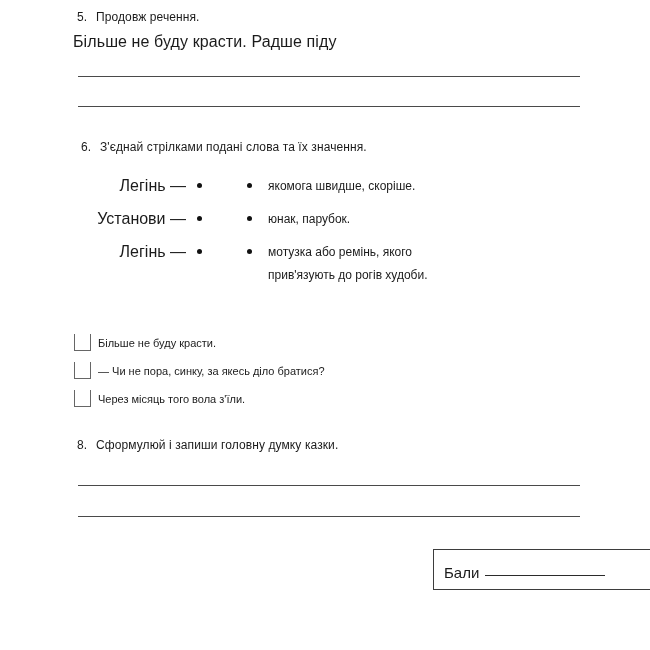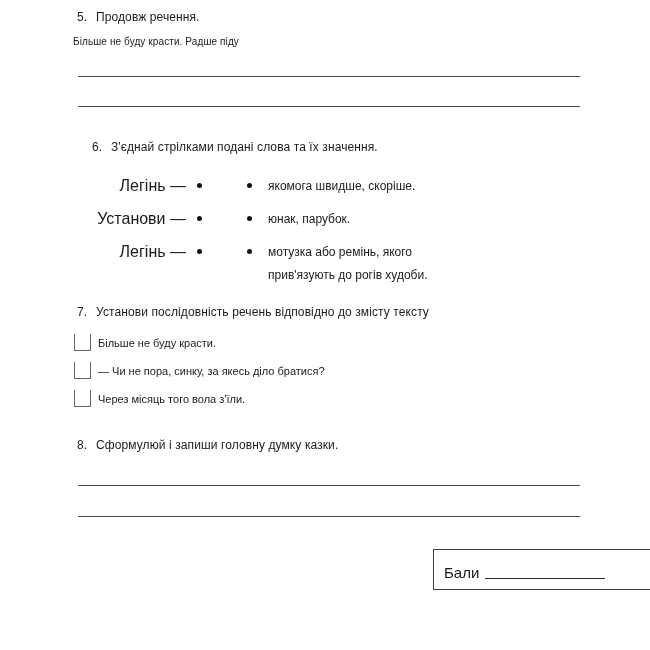--- a/index.html
+++ b/index.html
@@ -32,21 +32,21 @@
     white-space: nowrap;
     letter-spacing: 0.1px;
   }
   .ex-heading .num {
     display: inline-block;
     min-width: 19px;
   }
 
   .body-line {
     position: absolute;
-    font-size: 10px;
+    font-size: 16px;
     line-height: 21px;
     white-space: nowrap;
     letter-spacing: 0.1px;
   }
 
   
   .rule {
     position: absolute;
     height: 0;
     border-top: 1.6px solid #4a4a4a;
@@ -110,21 +110,21 @@
     position: absolute;
     box-sizing: border-box;
     border: 1.4px solid #3d3d3d;
     background: #ffffff;
   }
   .score-inner {
     position: absolute;
     left: 10px;
     bottom: 7px;
     display: flex;
-    align-items: center;
+    align-items: flex-start;
     white-space: nowrap;
   }
   .score-label {
     font-size: 15px;
     line-height: 18px;
   }
   .score-rule {
     display: inline-block;
     width: 120px;
     margin-left: 6px;
@@ -139,21 +139,21 @@
 
   <div class="ex-heading" style="left:77px; top:7px;">
     <span class="num">5.</span><span>Продовж речення.</span>
   </div>
 
   <div class="body-line" style="left:73px; top:31px;">Більше не буду красти. Радше піду</div>
 
   <div class="rule" style="left:78px; top:76px; width:502px;"></div>
   <div class="rule" style="left:78px; top:106px; width:502px;"></div>
 
-  <div class="ex-heading" style="left:92px; top:137px;">
+  <div class="ex-heading" style="left:81px; top:137px;">
     <span class="num">6.</span><span>З'єднай стрілками подані слова та їх значення.</span>
   </div>
 
   <div class="match-row" style="left:75px; top:172px; width:111px;">
     <span class="match-term">Легінь —</span>
   </div>
   <span class="dot" style="left:197px; top:183px;"></span>
   <span class="dot" style="left:247px; top:183px;"></span>
   <div class="match-def" style="left:268px; top:174px;">якомога швидше, скоріше.</div>
 
@@ -165,23 +165,20 @@
   <div class="match-def" style="left:268px; top:207px;">юнак, парубок.</div>
 
   <div class="match-row" style="left:75px; top:238px; width:111px;">
     <span class="match-term">Легінь —</span>
   </div>
   <span class="dot" style="left:197px; top:249px;"></span>
   <span class="dot" style="left:247px; top:249px;"></span>
   <div class="match-def" style="left:268px; top:263px;">прив'язують до рогів худоби.</div>
   <div class="match-def" style="left:268px; top:240px;">мотузка або ремінь, якого</div>
 
-  <div class="ex-heading" style="left:77px; top:302px;">
-    <span class="num">7.</span><span>Установи послідовність речень відповідно до змісту тексту</span>
-  </div>
 
   <div class="check-row" style="left:74px; top:330px;">
     <span class="checkbox"></span>
     <span class="check-label">Більше не буду красти.</span>
   </div>
 
   <div class="check-row" style="left:74px; top:358px;">
     <span class="checkbox"></span>
     <span class="check-label">— Чи не пора, синку, за якесь діло братися?</span>
   </div>

